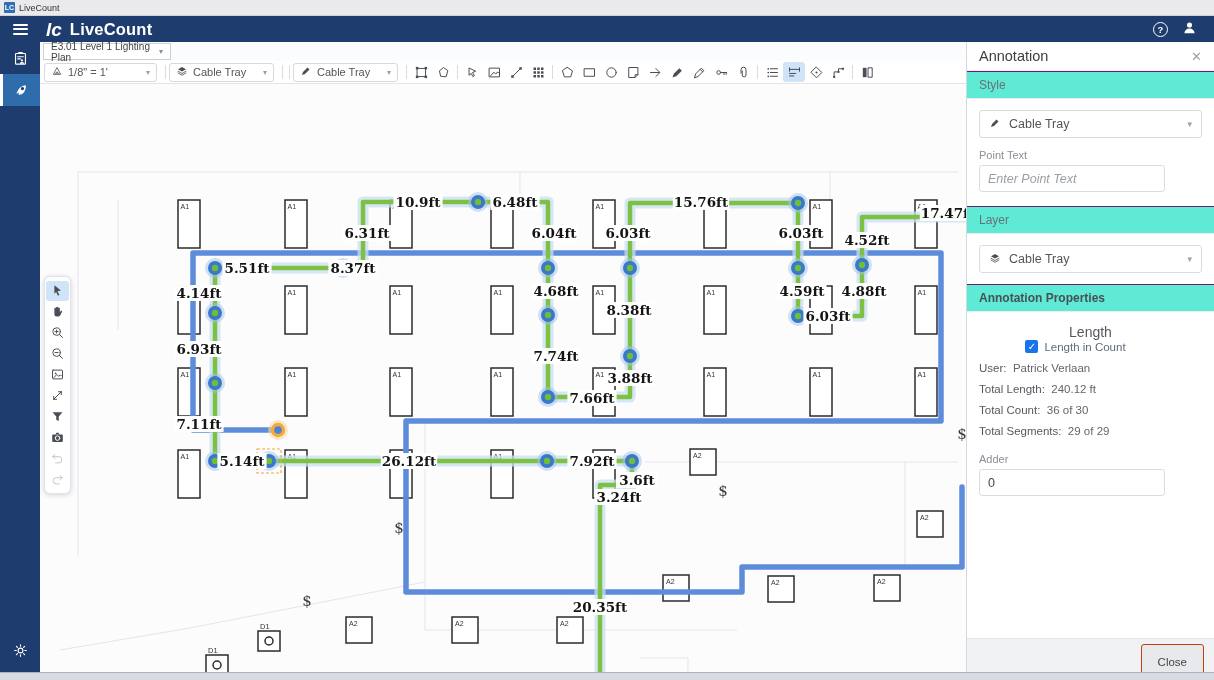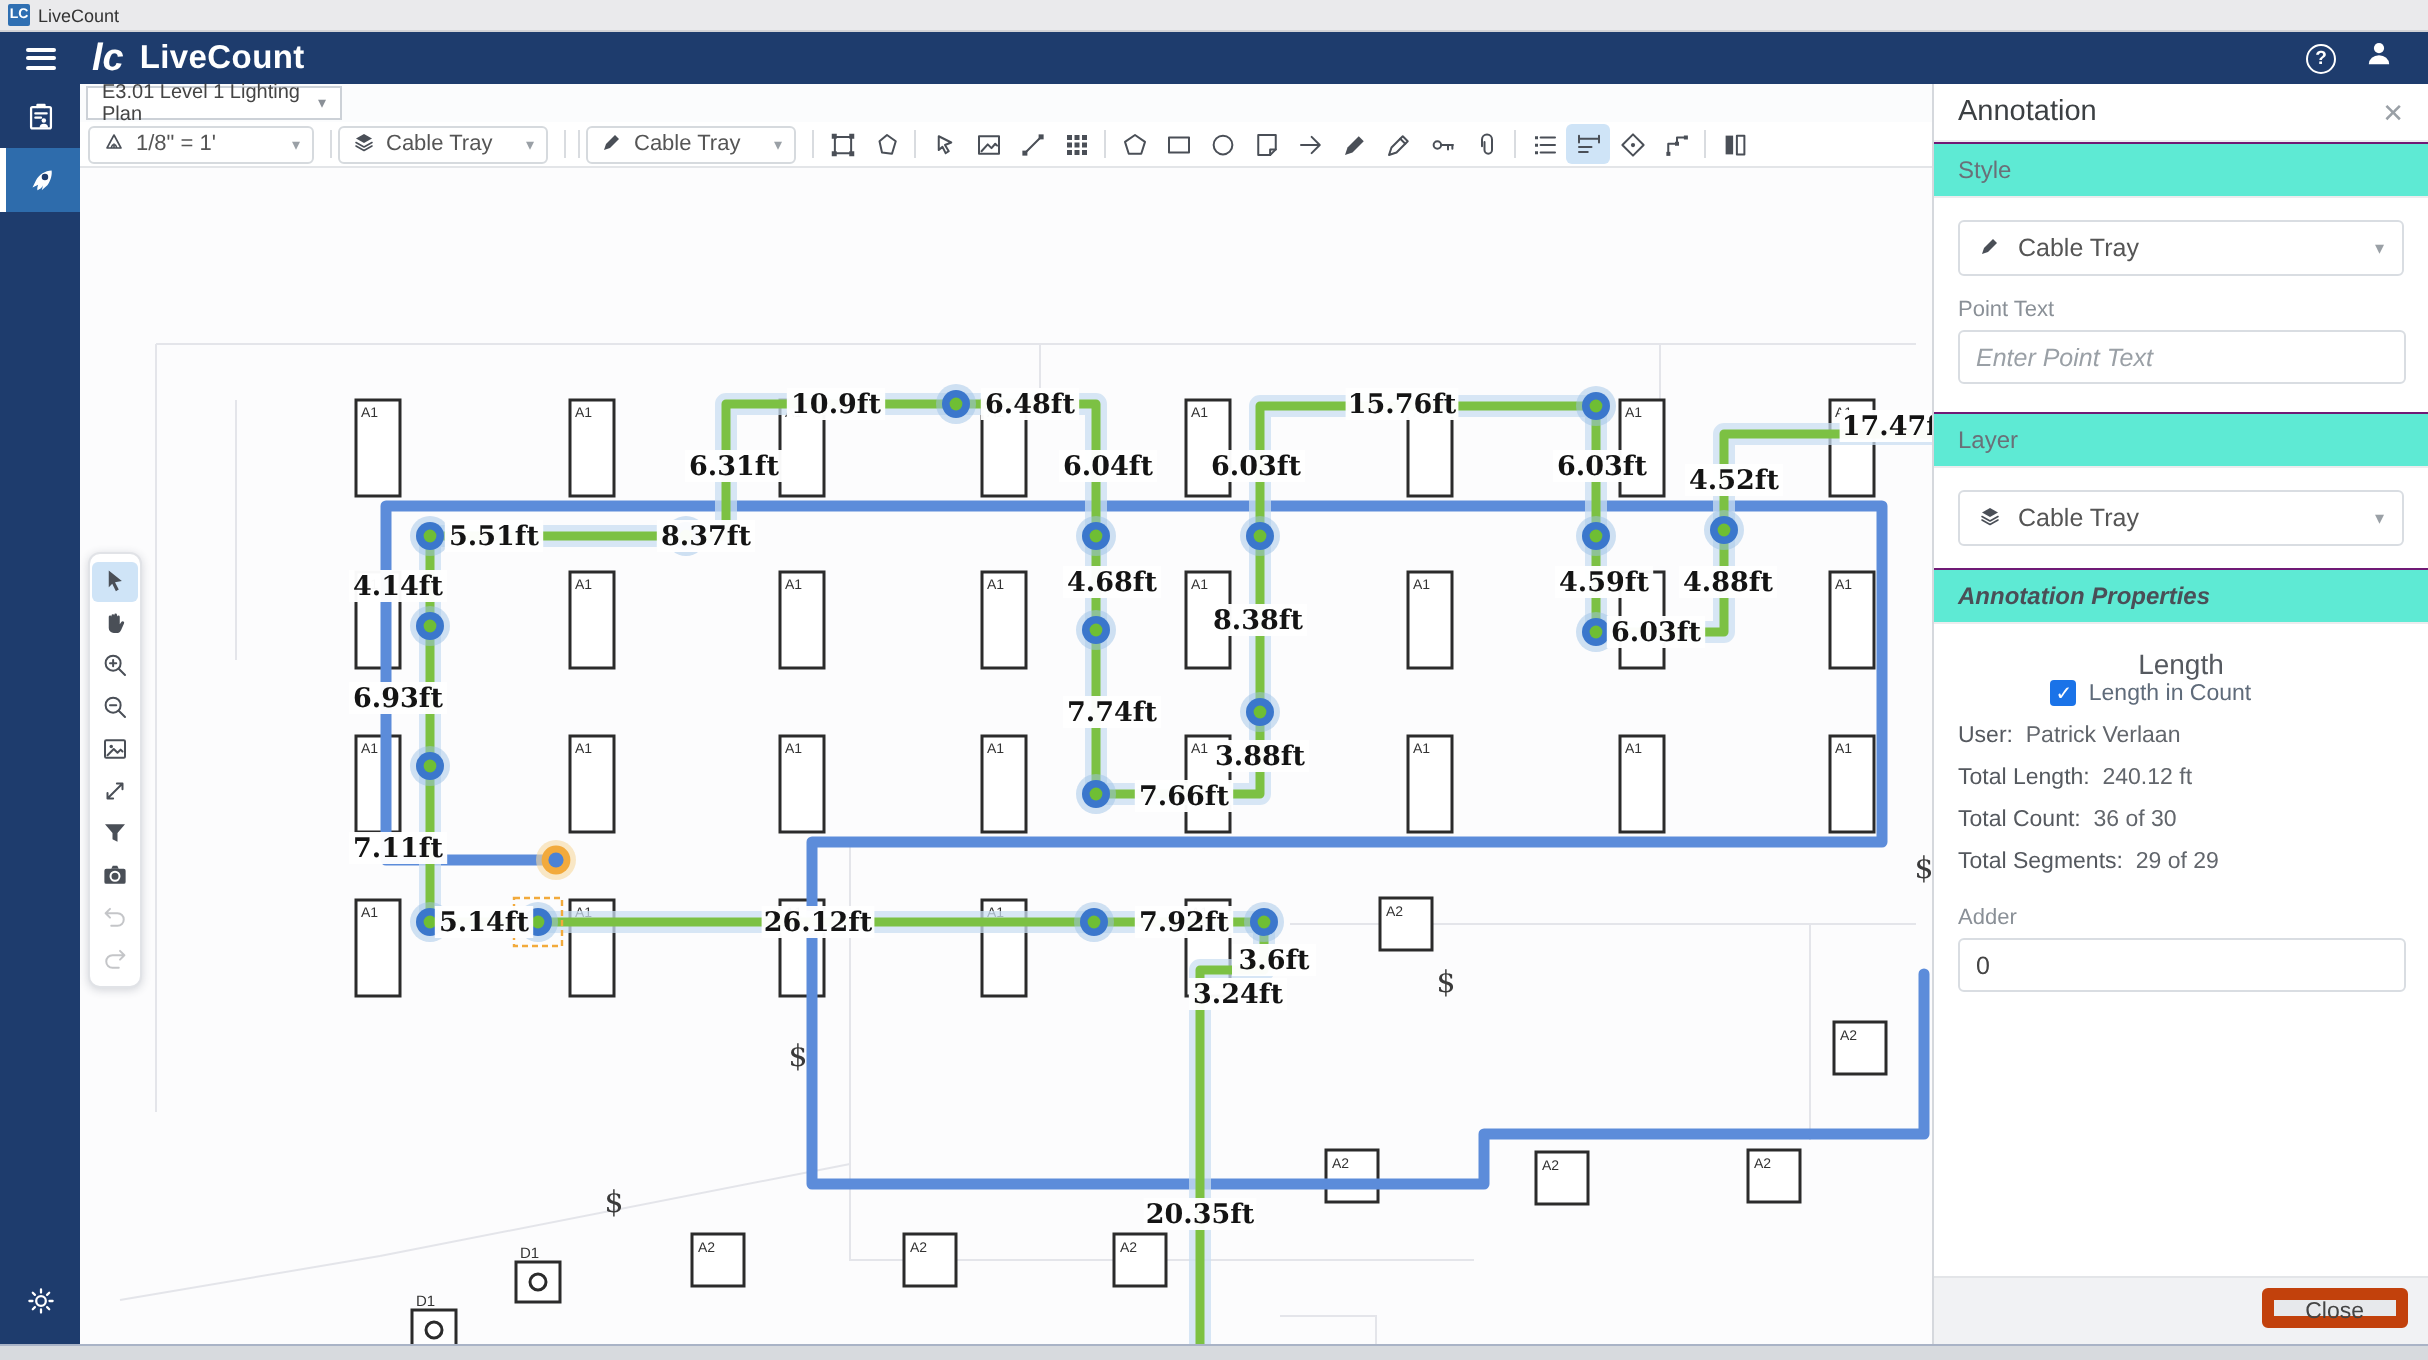--- a/index.html
+++ b/index.html
@@ -63,38 +63,38 @@
   .pbtn.active { background:#cfe4f7; }
   .pbtn.disabled { opacity:.32; }
   
   .panel { position:absolute; left:966px; top:42px; width:248px; height:630px; background:#fff;
     border-left:1px solid #d5d8dd; font-size:12px; color:#555; }
   .panel-header { height:29px; display:flex; align-items:center; justify-content:space-between;
     padding:0 12px; font-size:14.5px; color:#3c4043; border-bottom:1px solid #eceef0; }
   .panel-close { color:#9aa0a6; font-size:13px; cursor:pointer; }
   .band { background:#5eead4; border-top:1px solid #701a75; border-bottom:1px solid #ececee;
     padding:6px 12px; font-size:12px; color:#6a7078; }
-  .band.strong { color:#4a4f57; font-weight:bold; font-size:12px;font-style:italic; }
+  .band.strong { color:#4a4f57; font-weight:bold; font-size:12px; }
   .dropdown { margin:11px 12px; height:28px; border:1px solid #d9dde2; border-radius:3px;
     display:flex; align-items:center; gap:8px; padding:0 9px; font-size:12.5px; color:#555; }
   .dropdown .chev { margin-left:auto; color:#9aa0a6; font-size:9px; }
   .tiny-label { font-size:11px; color:#8a9097; margin:4px 12px 4px; }
-  .text-input { margin:0 12px 14px; height:27px; width:224px; border:1px solid #d9dde2; border-radius:3px;
+  .text-input { margin:0 12px 14px; height:27px; width:186px; border:1px solid #d9dde2; border-radius:3px;
     padding:0 8px; font-size:12.5px; color:#444; font-family:"Liberation Sans",sans-serif; background:#fff; }
   .text-input::placeholder { font-style:italic; color:#9aa0a6; }
   .len-row { display:flex; align-items:center; justify-content:space-between; padding:12px 12px 4px;flex-direction:column; }
   .len-label { font-size:14px; color:#55595f; }
   .chk-wrap { display:flex; align-items:center; gap:6px; font-size:11.5px; color:#5f6b7a; padding-right:30px; }
   .chk { width:13px; height:13px; background:#1a73e8; border-radius:2px; color:#fff; font-size:10px;
     display:flex; align-items:center; justify-content:center; }
   .info-row { padding:4.5px 12px; font-size:11.5px; color:#62666c; }
   .info-row b { font-weight:normal; color:#55595f; }
   .panel-footer { position:absolute; left:0; right:0; bottom:0; height:34px; background:#f1f2f4; border-top:1px solid #e3e5e8; }
-  .close-btn { position:absolute; right:10px; top:5px; height:20px; padding:0 16px; background:#e7e9ec;
-    border:6px solid #c2410c; border-radius:3px; font-size:11.5px; color:#444;
+  .close-btn { position:absolute; right:10px; top:5px; height:36px; padding:0 16px; background:#e7e9ec;
+    border:1px solid #c2410c; border-radius:3px; font-size:11.5px; color:#444;
     font-family:"Liberation Sans",sans-serif; }
   
   .bottomstrip { position:absolute; left:0; bottom:0; width:1214px; height:8px;
     background:#d7dade; border-top:1px solid #a9b3c6; }
 </style>
 </head>
 <body>
 
 <div class="titlebar">
   <span class="mini-logo">LC</span>

